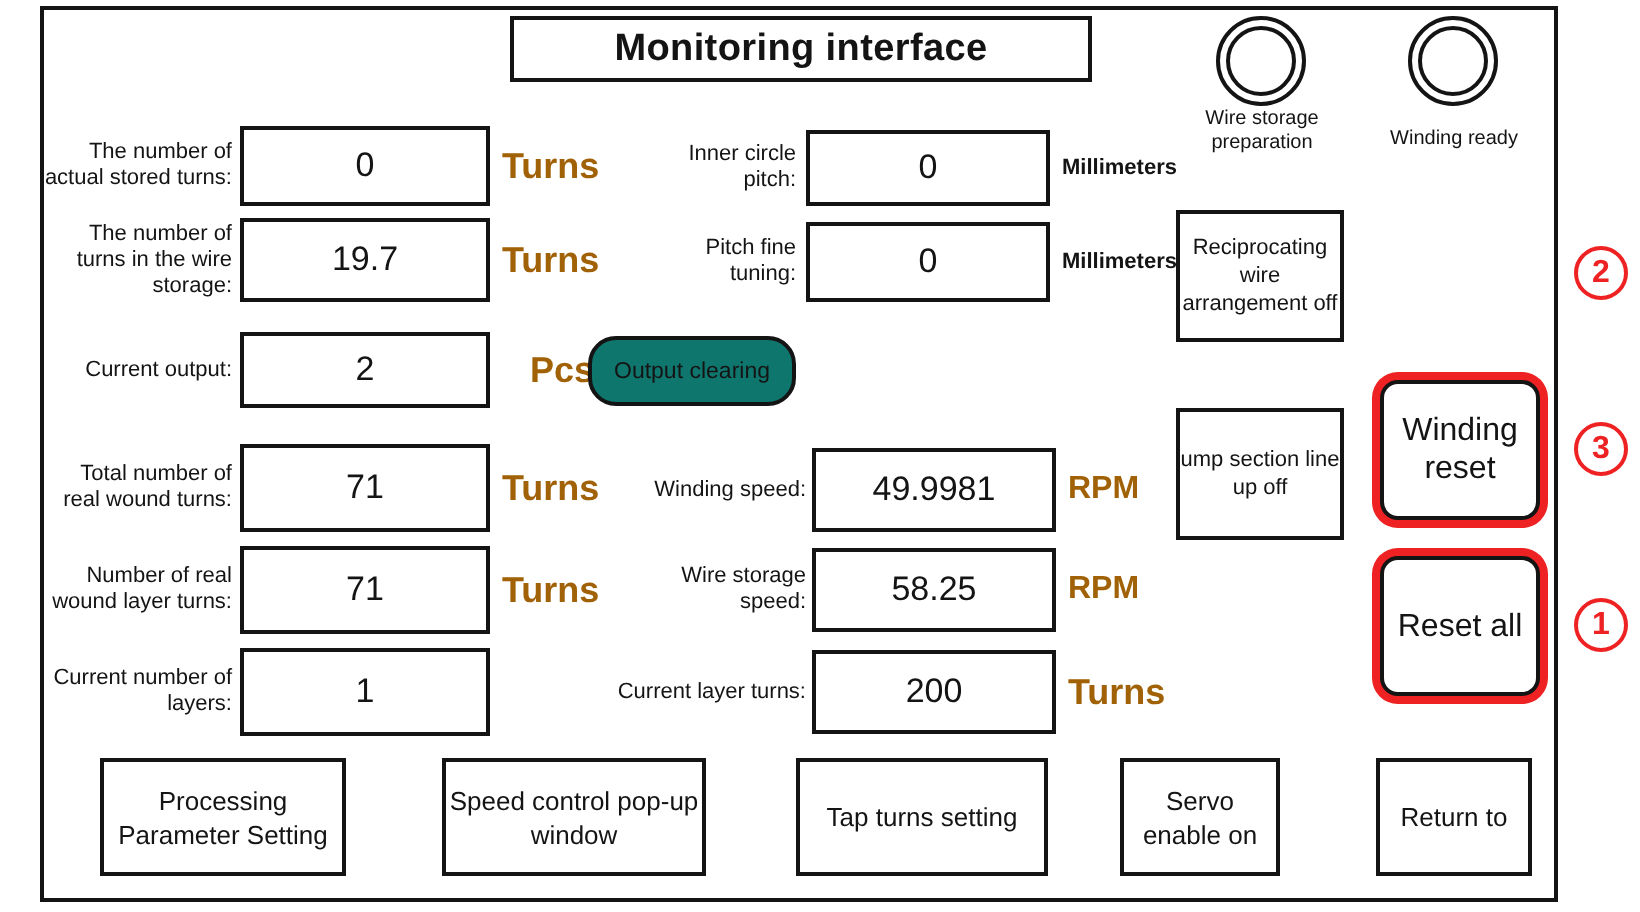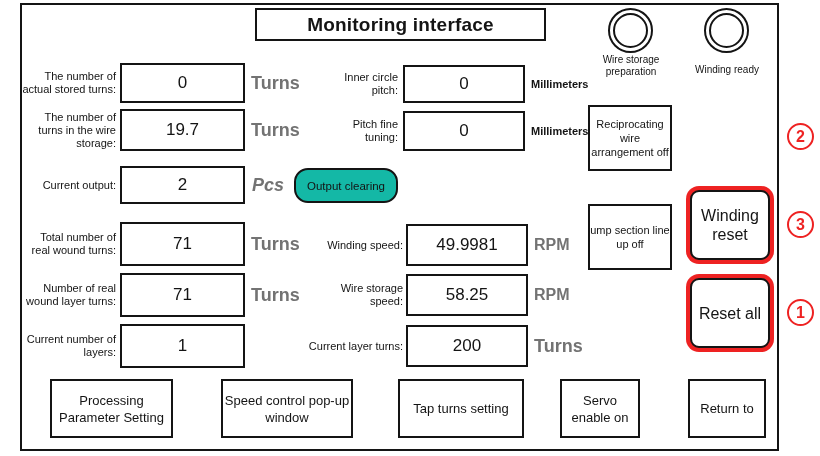--- a/index.html
+++ b/index.html
@@ -50,37 +50,37 @@
   }
   .fld-box {
     position: absolute;
     border: 2px solid #141414;
     background: #ffffff;
     display: flex; align-items: center; justify-content: center;
   }
   .fld-box span { font-size: 17px; color: #141414; }
   .unit-big {
     position: absolute;
-    font-size: 18px; font-weight: bold; color: #737373;
+    font-size: 18px; font-weight: bold; color: #a16207;
     display: flex; align-items: center;
   }
   .unit-small {
     position: absolute;
     font-size: 11px; font-weight: bold; color: #141414;
     display: flex; align-items: center;
   }
 
   
   .pill-btn {
     position: absolute;
     left: 294px; top: 168px;
     width: 104px; height: 35px;
     border: 2px solid #141414;
     border-radius: 14px;
-    background: #14b8a6;
+    background: #0f766e;
     display: flex; align-items: center; justify-content: center;
     font-size: 11.5px; color: #141414;
     cursor: pointer;
   }
 
   
   .lamp {
     position: absolute;
     width: 45px; height: 45px;
     border: 2px solid #141414;
@@ -168,21 +168,21 @@
   <div class="fld-label" style="left:22px; top:109px; width:94px; height:42px;">The number of turns in the wire storage:</div>
   <div class="fld-box" style="left:120px; top:109px; width:125px; height:42px;">
     <span>19.7</span>
   </div>
   <div class="unit-big" style="left:251px; top:109px; height:42px;">Turns</div>
 
   <div class="fld-label" style="left:22px; top:166px; width:94px; height:38px;">Current output:</div>
   <div class="fld-box" style="left:120px; top:166px; width:125px; height:38px;">
     <span>2</span>
   </div>
-  <div class="unit-big" style="left:252px; top:166px; height:38px;font-style:italic;">Pcs</div>
+  <div class="unit-big" style="left:265px; top:166px; height:38px;">Pcs</div>
 
   <div class="pill-btn">Output clearing</div>
 
   <div class="fld-label" style="left:22px; top:222px; width:94px; height:44px;">Total number of real wound turns:</div>
   <div class="fld-box" style="left:120px; top:222px; width:125px; height:44px;">
     <span>71</span>
   </div>
   <div class="unit-big" style="left:251px; top:222px; height:44px;">Turns</div>
 
   <div class="fld-label" style="left:22px; top:273px; width:94px; height:44px;">Number of real wound layer turns:</div>

